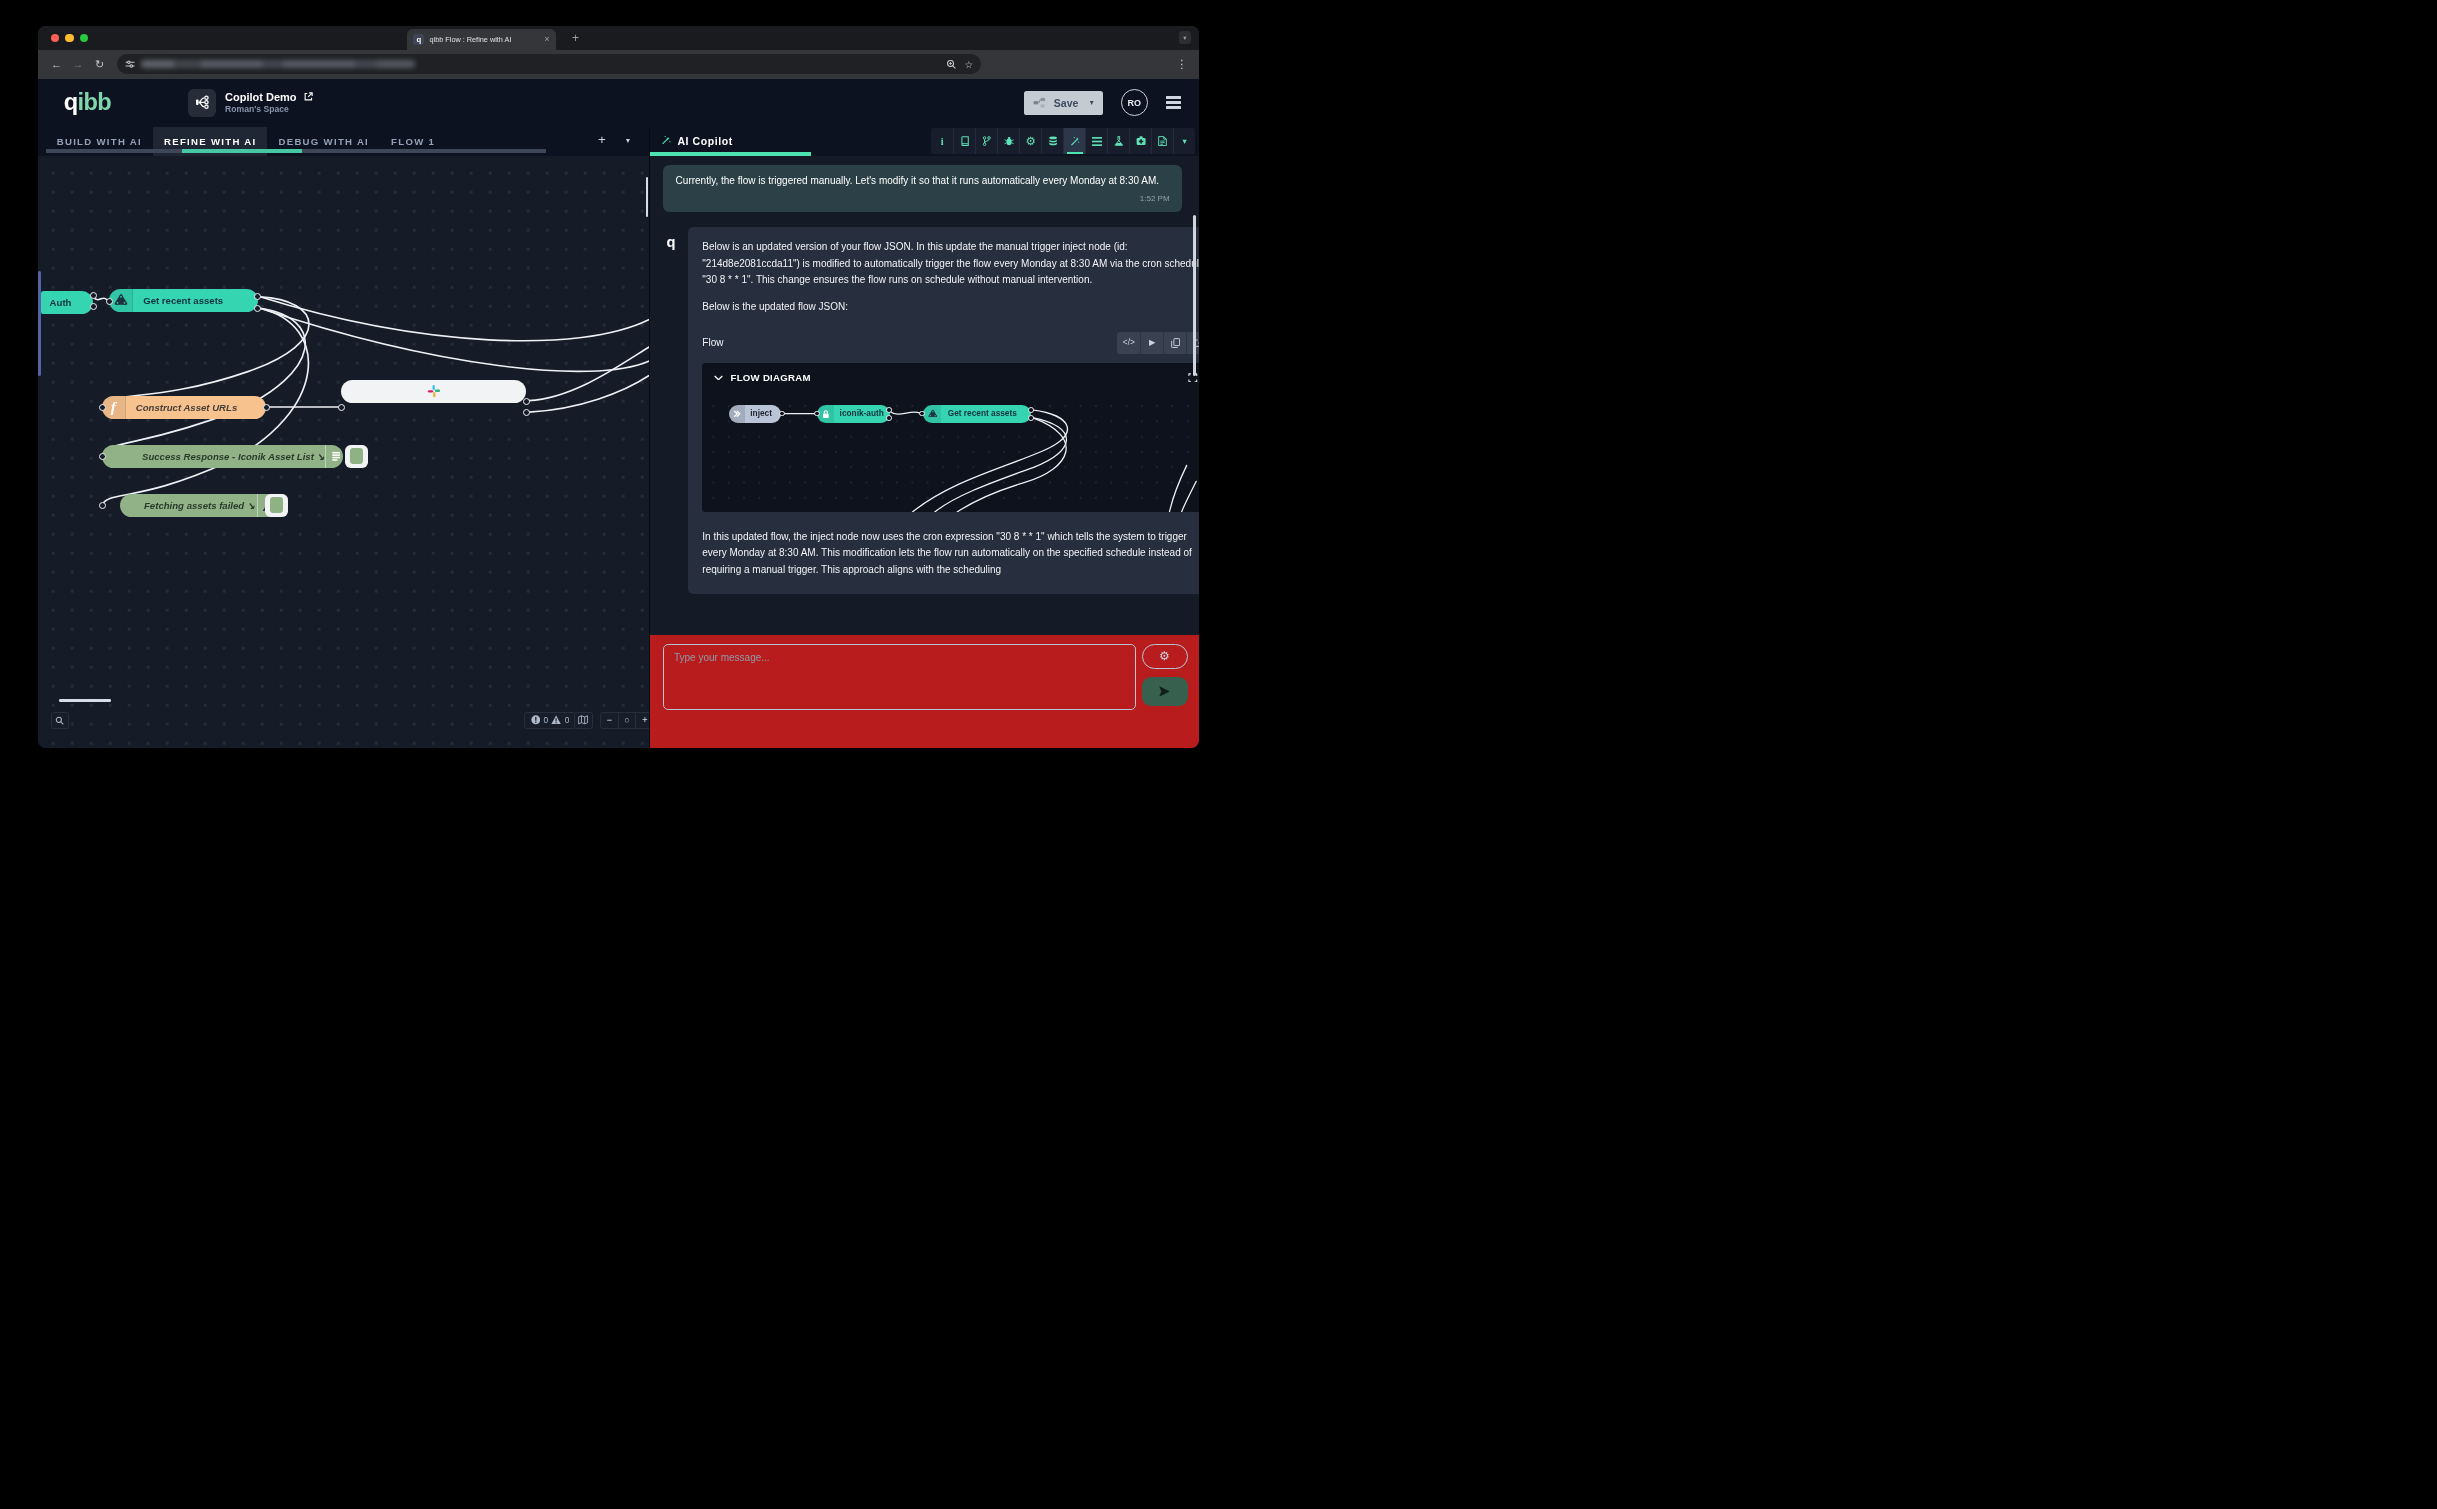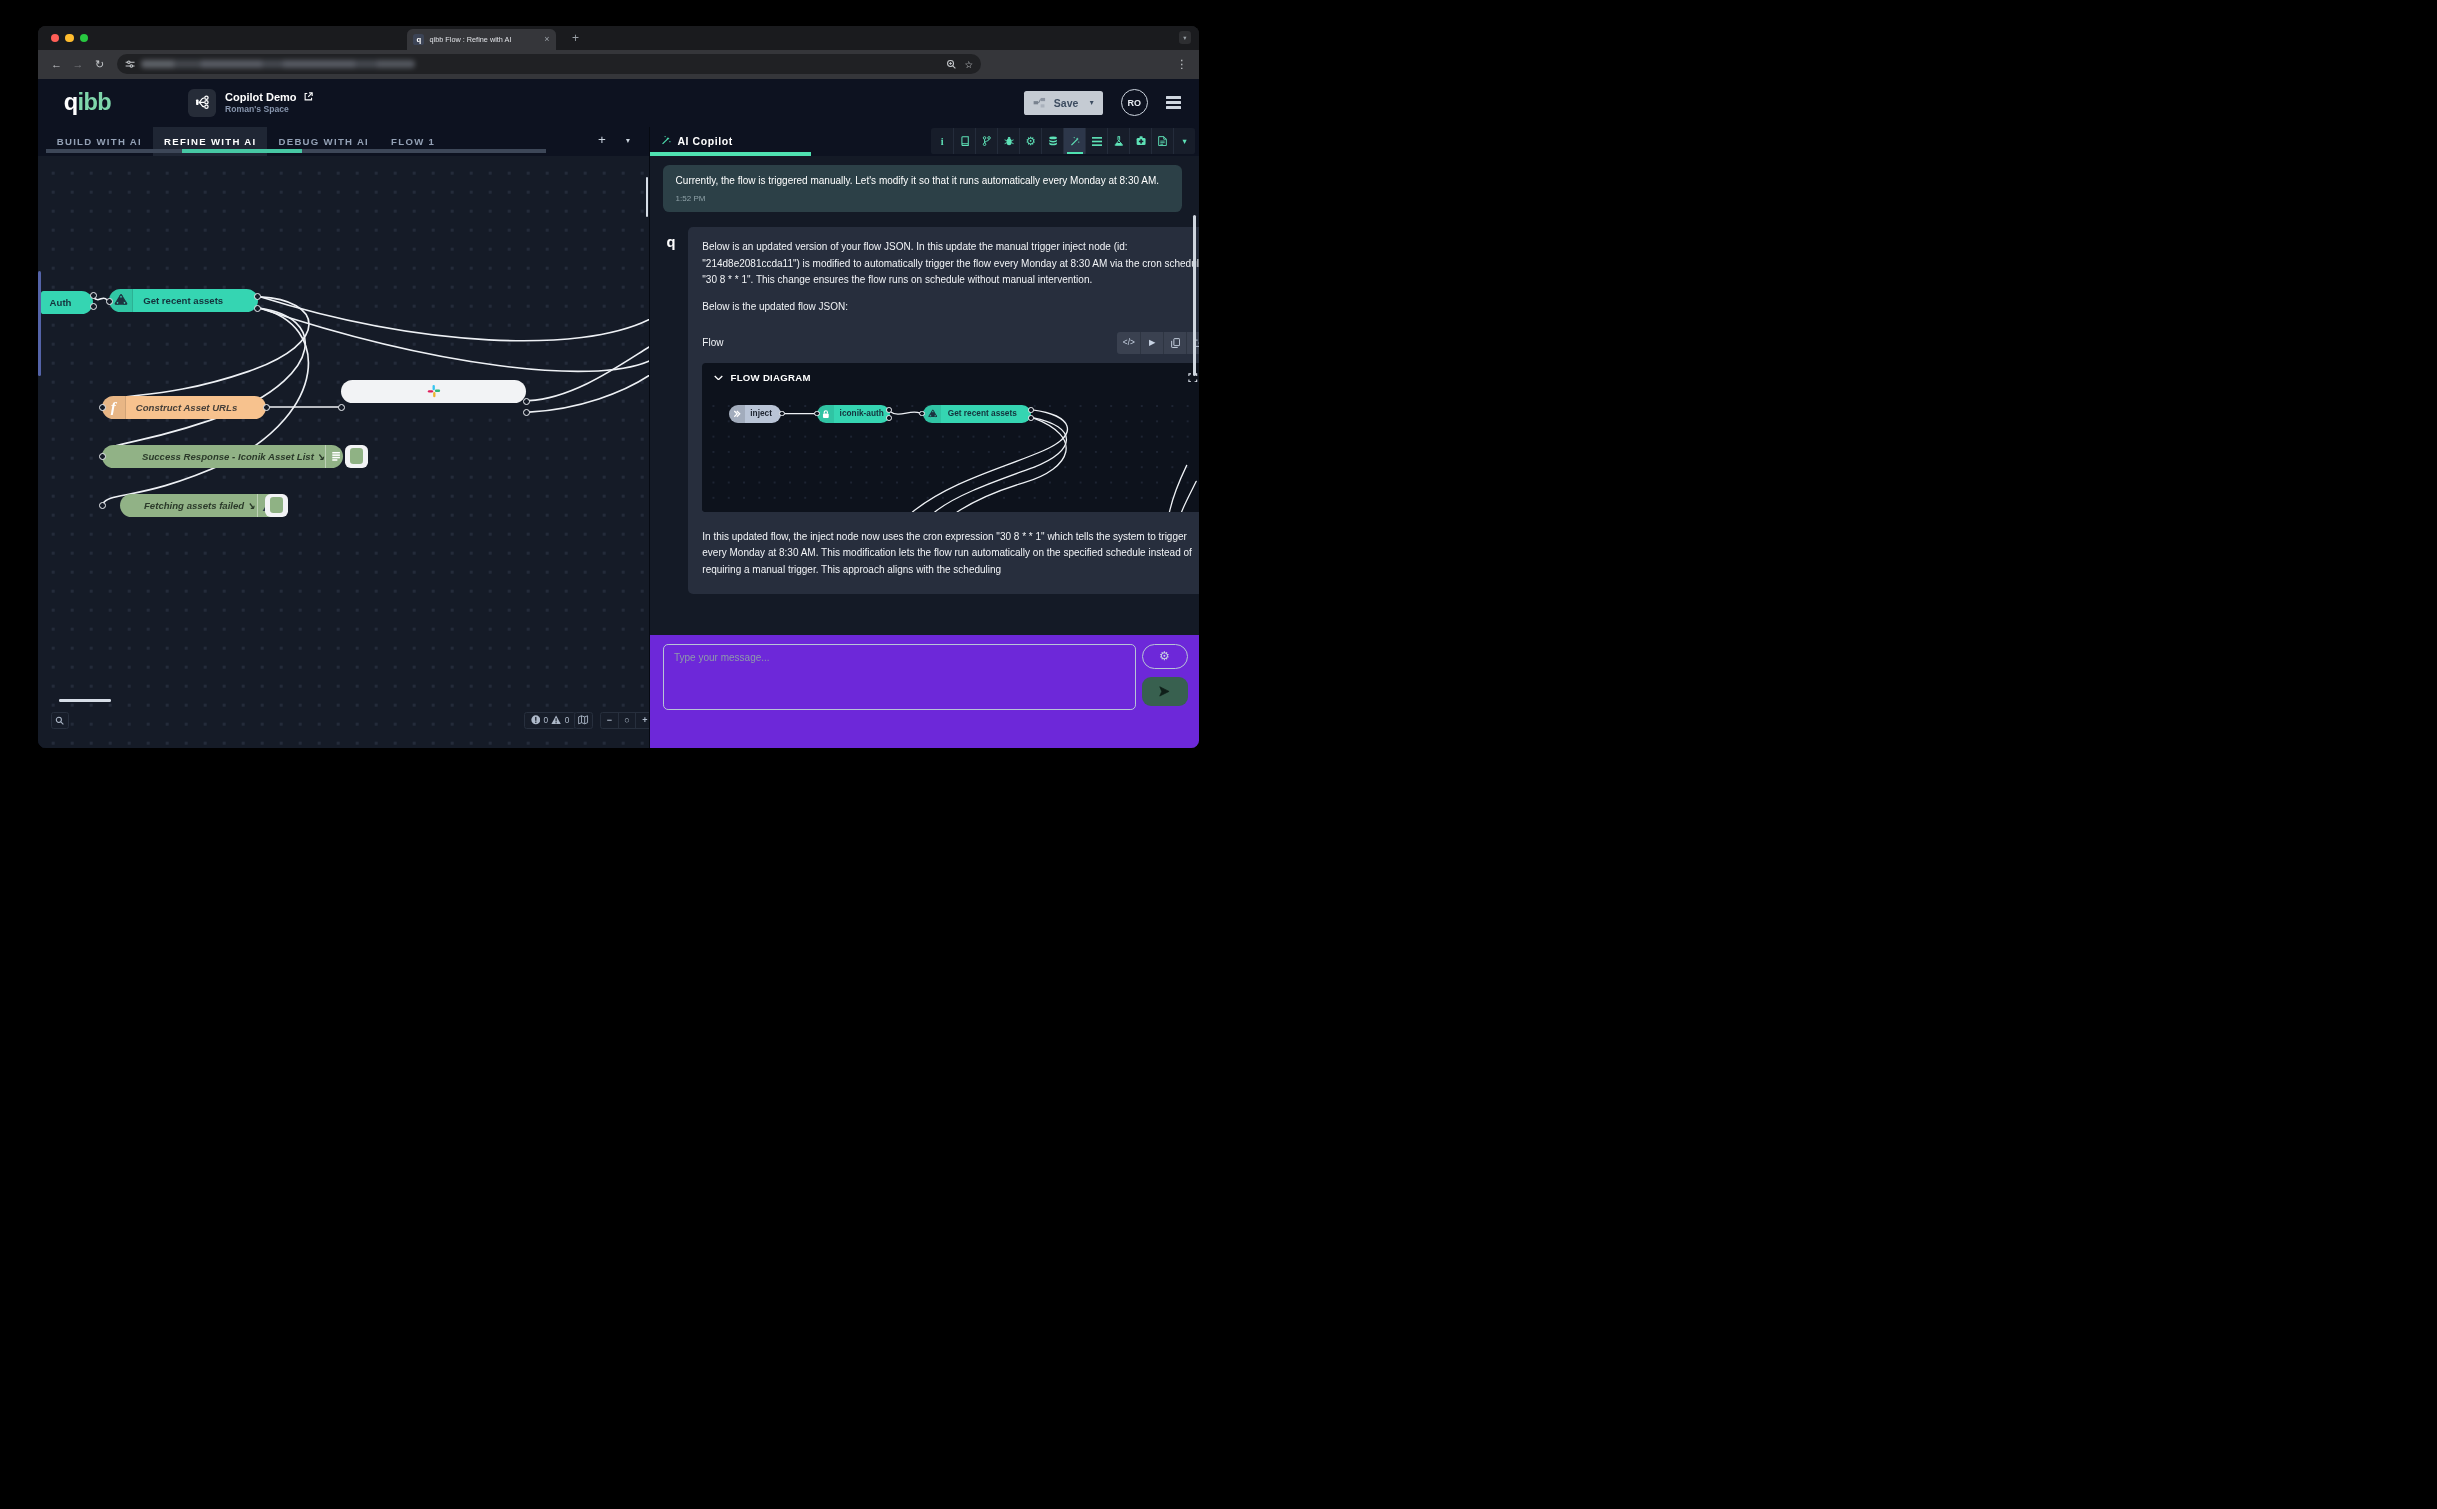--- a/index.html
+++ b/index.html
@@ -113,21 +113,21 @@
   .punderline { position:absolute; left:0; bottom:0; width:161px; height:3.2px; background:#4fe2b1; }
   .ptoolbar { position:absolute; right:3.8px; top:1.9px; bottom:1.9px; display:flex; background:#171d2a; border-radius:2.6px; }
   .ptool { width:22px; display:flex; align-items:center; justify-content:center; position:relative; color:#5ee2b7; }
   .ptool + .ptool { border-left:0.6px solid #242c3b; }
   .ptool.active { background:#2d374a; }
   .ptool.active::after { content:""; position:absolute; left:2.6px; right:2.6px; bottom:0; height:1.9px; background:#4fe2b1; }
 
   .messages { flex:1; overflow:hidden; position:relative; padding:9px 12.8px 0 12.8px; background:#141a26; }
   .userbubble { margin-left:0; background:#2c4047; border-radius:6.4px; padding:8.3px 12.8px 5.1px 12.8px; color:#fff;
                 font-size:10px; line-height:1.62; position:relative; margin-right:3.8px; }
-  .msgtime { text-align:left; color:#8fa1a8; font-size:8px; margin-top:3.8px; padding-bottom:1.3px; }
+  .msgtime { text-align:right; color:#8fa1a8; font-size:8px; margin-top:3.8px; padding-bottom:1.3px; }
   .chat-scrollbar { position:absolute; right:3.2px; top:59px; width:3.2px; height:161px; background:#cfd6df; border-radius:1.9px; }
 
   .assistant { display:flex; margin-top:15.3px; }
   .a-avatar { width:25.5px; flex:none; color:#fff; font-size:14.7px; font-weight:bold; padding-top:6.4px; padding-left:3.8px; }
   .card { flex:1; background:#272e3d; border-radius:5.1px; padding:11.5px 14px 15.3px 14px; color:#f2f4f7;
           font-size:10px; line-height:1.66; margin-right:3.8px; }
   .card p + p { margin-top:10.2px; }
   .flowrow { display:flex; align-items:center; margin-top:16.6px; }
   .flowlabel { font-size:10px; color:#f2f4f7; }
   .codebtns { margin-left:auto; display:flex; background:#3a4150; border-radius:3.2px; overflow:hidden; }
@@ -141,21 +141,21 @@
   .minicanvas { position:relative; height:120px; overflow:hidden; background:#0d121c;
     background-image:radial-gradient(circle,#1d2433 1.1px, transparent 1.5px); background-size:15.3px 15.3px; background-position:3.8px 6.4px; }
   .miniwires path { stroke:#eef1f5; stroke-width:2; fill:none; stroke-linecap:round; }
   .mini-node { position:absolute; height:18px; border-radius:9px; display:flex; align-items:center; overflow:hidden; top:12.8px; }
   .mini-node .seg { height:100%; display:flex; align-items:center; justify-content:center; flex:none; }
   .mn-gray { background:#b9c4d6; } .mn-gray .mlabel { color:#1d2430; }
   .mn-teal { background:#35d5b2; } .mn-teal .mlabel { color:#14323c; }
   .mlabel { font-size:8.3px; font-weight:bold; white-space:nowrap; }
   .mport { position:absolute; width:5.7px; height:5.7px; border:1.3px solid #eef1f5; border-radius:50%; background:#0d121c; z-index:5; }
 
-  .inputarea { flex:none; height:113px; background:#6d28d9; padding:9px 11.5px 0 12.8px; display:flex; gap:6px; }
+  .inputarea { flex:none; height:113px; background:#b91c1c; padding:9px 11.5px 0 12.8px; display:flex; gap:6px; }
   .chatinput { flex:1; height:66px; background:transparent; border:1.3px solid #b8c4d6; border-radius:5.1px;
                color:#dfe5ee; font-size:10px; padding:7.7px 10.2px; resize:none; outline:none; font-family:"Liberation Sans",sans-serif; }
   .chatinput::placeholder { color:#8e9aab; }
   .inputbtns { display:flex; flex-direction:column; gap:7.7px; width:46px; flex:none; }
   .gearbtn { height:25.5px; border-radius:12.8px; border:1.3px solid #b8c4d6; background:transparent; color:#c9d3e2;
              font-size:12px; display:flex; align-items:center; justify-content:center; }
   .sendbtn { height:29px; border-radius:9px; background:#38604f; display:flex; align-items:center; justify-content:center; }
 
   svg { display:block; }
 </style>

